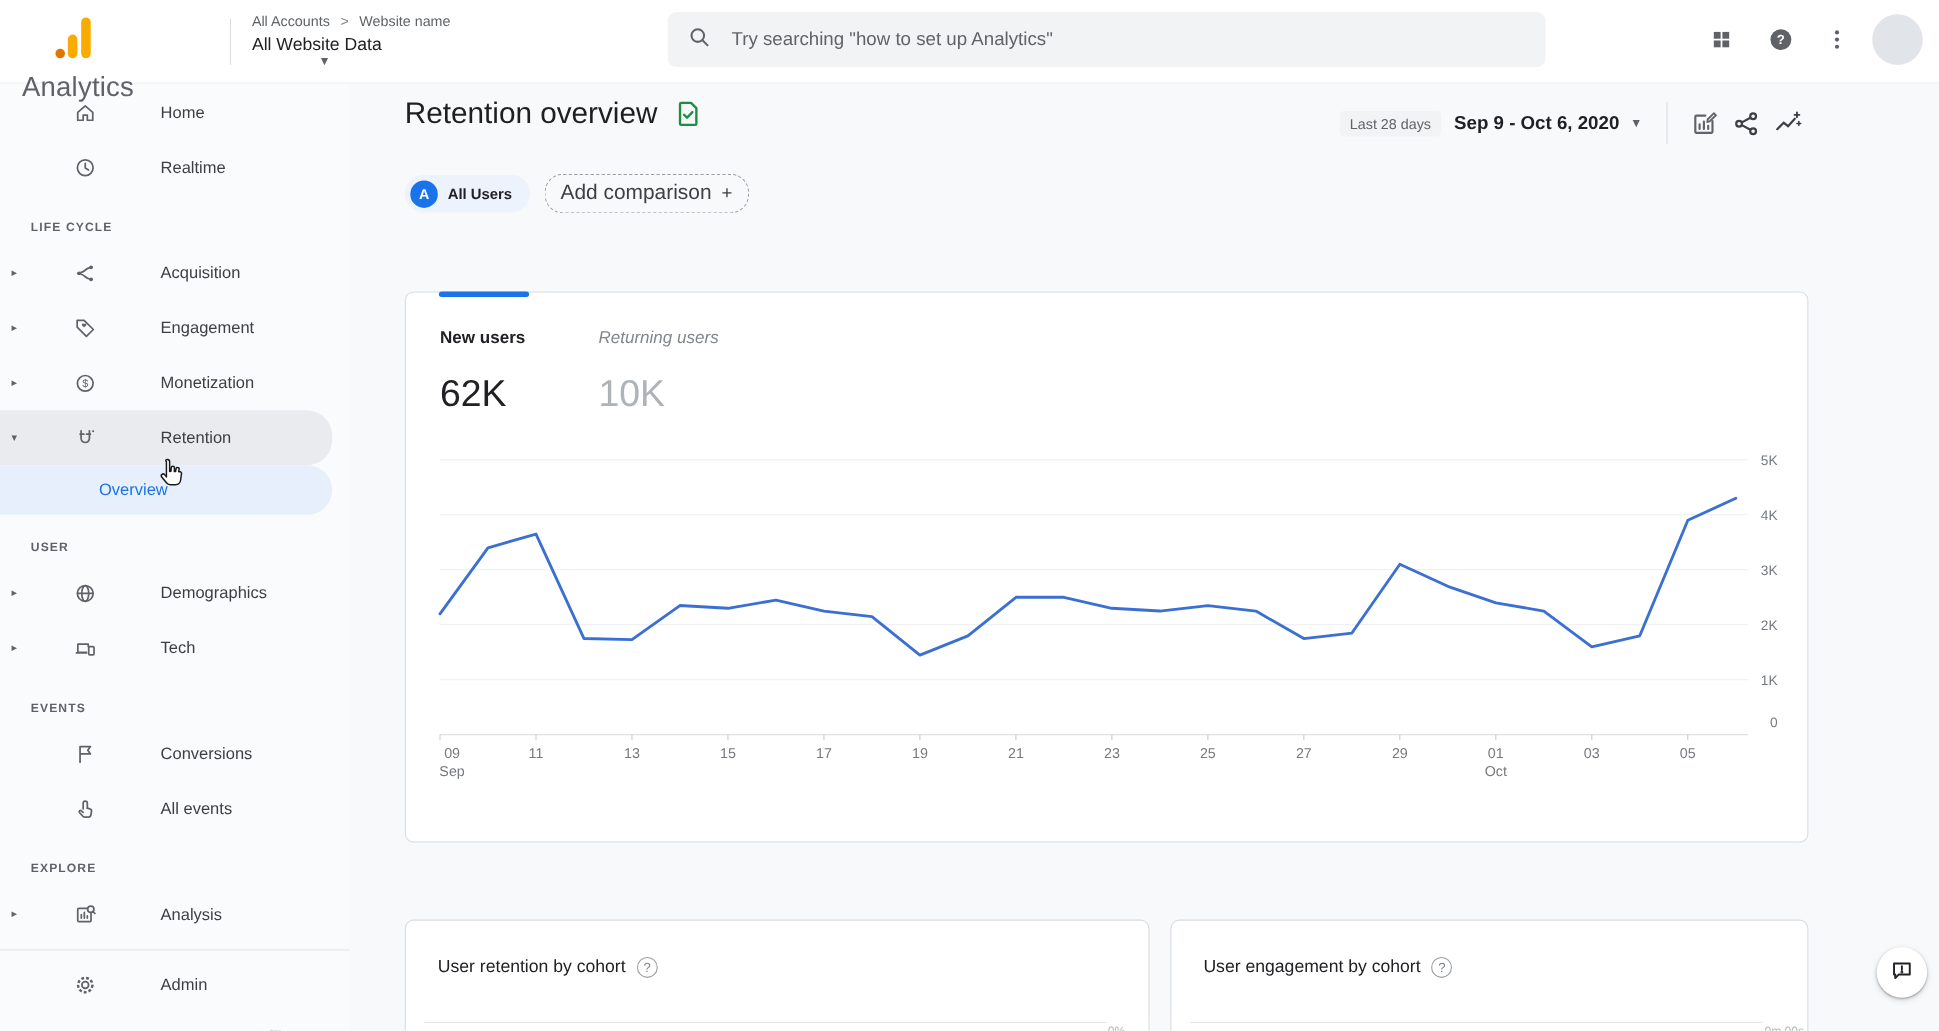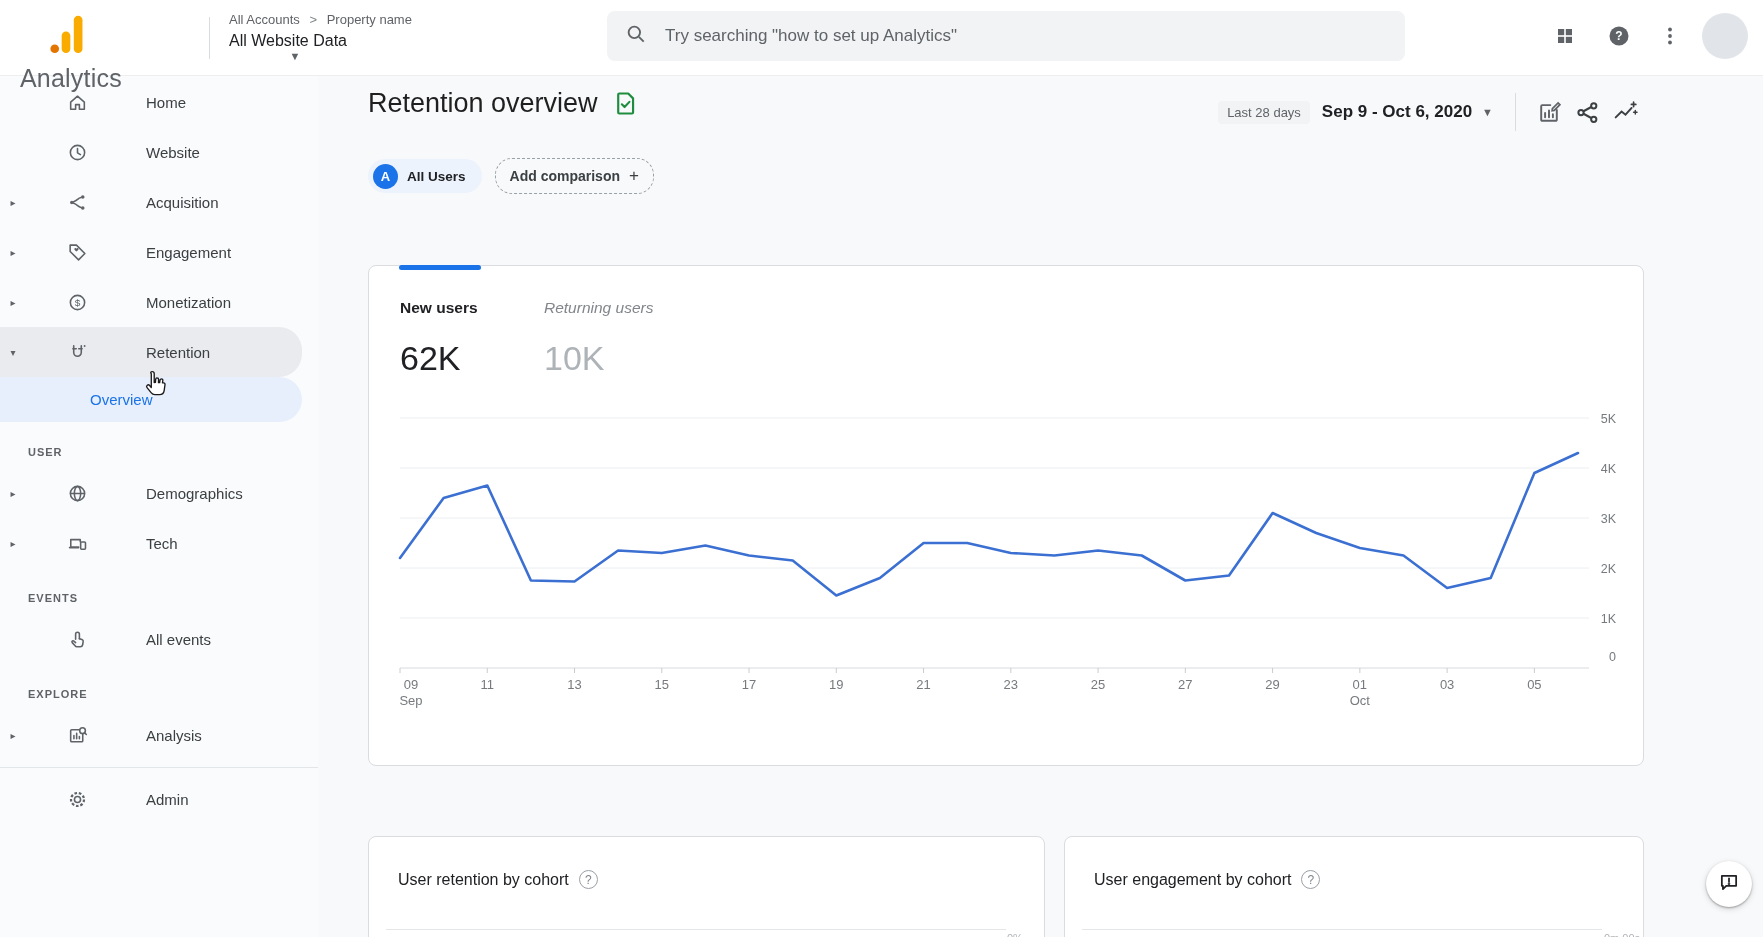--- a/index.html
+++ b/index.html
@@ -45,21 +45,21 @@
   .date-pill{background:#f1f3f4;border-radius:4px;padding:4px 9px;font-size:13px;color:#5f6368;margin-right:12px;}
   .date-text{font-size:17px;font-weight:bold;color:#202124;cursor:pointer;}
   .date-caret{font-size:11px;color:#5f6368;margin-left:10px;cursor:pointer;}
   .date-vdiv{width:1px;height:38px;background:#dadce0;margin:0 14px 0 22px;}
   .act-btn{width:38px;height:38px;display:flex;align-items:center;justify-content:center;border-radius:50%;cursor:pointer;}
   .chips{position:absolute;left:368px;top:158px;display:flex;align-items:center;}
   .chip-allusers{height:34px;background:#edf3fd;border-radius:17px;display:flex;align-items:center;padding:0 16px 0 5px;cursor:pointer;}
   .chip-avatar{width:25px;height:25px;border-radius:50%;background:#1a73e8;color:#fff;font-size:13px;font-weight:bold;display:flex;align-items:center;justify-content:center;}
   .chip-allusers span.lbl{margin-left:9px;font-size:13.5px;font-weight:bold;color:#202124;}
   .chip-add{height:34px;margin-left:13px;border:1px dashed #9aa0a6;border-radius:17px;display:flex;align-items:center;padding:0 14px;cursor:pointer;color:#3c4043;}
-  .chip-add span.lbl{font-size:14px;font-weight:bold;}
+  .chip-add span.lbl{font-size:19px;font-weight:normal;}
   .chip-add .plus{margin-left:9px;font-size:17px;color:#3c4043;}
   .main-card{position:absolute;left:368px;top:265px;width:1276px;height:501px;background:#fff;border:1px solid #dadce0;border-radius:8px;box-sizing:border-box;}
   .tab-indicator{position:absolute;left:30px;top:-1px;width:82px;height:5px;background:#1a73e8;border-radius:3px;}
   .metric{position:absolute;top:33px;cursor:pointer;}
   .metric .m-label{font-size:15.5px;font-weight:bold;color:#202124;}
   .metric .m-value{font-size:34px;color:#202124;margin-top:22px;}
   .metric.inactive .m-label{color:#80868b;font-weight:normal;font-style:italic;}
   .metric.inactive .m-value{color:#aeb3b8;}
   .chart-svg{position:absolute;left:0;top:0;width:1274px;height:499px;}
   .cohort-card{position:absolute;top:836px;background:#fff;border:1px solid #dadce0;border-radius:8px;box-sizing:border-box;height:160px;}
@@ -81,21 +81,21 @@
         <rect x="25" y="27" width="10" height="25" rx="5" fill="#f9ab00"></rect>
         <rect x="39" y="9" width="10" height="43" rx="5" fill="#f9ab00"></rect>
       </svg>
     </span>
     <span class="logo-text">Analytics</span>
   </div>
   <div class="hdr-vdivider"></div>
   <div class="crumb-line1">
     <span>All Accounts</span>
     <span class="sep">&gt;</span>
-    <span>Property name</span>
+    <span>Website name</span>
   </div>
   <div class="crumb-line2">
     <span>All Website Data</span>
     <span class="crumb-caret">▼</span>
   </div>
   <div class="searchbar">
     <span>
       <svg width="22" height="22" viewBox="0 0 20 20" fill="none" stroke="#5f6368" stroke-width="1.7">
         <circle cx="8.5" cy="8.5" r="5.2"></circle>
           <path d="M12.6 12.6 L17 17"></path>
@@ -144,22 +144,23 @@
       <span class="sb-label">Home</span>
     </div>
     <div class="sb-item">
       <span class="sb-arrow"></span>
       <span class="sb-icon">
         <svg width="21" height="21" viewBox="0 0 20 20">
           <circle cx="10" cy="10" r="6.8" fill="none" stroke="#5f6368" stroke-width="1.5" stroke-linecap="round" stroke-linejoin="round"></circle>
           <path d="M10 6.2 V10.3 L12.8 12" fill="none" stroke="#5f6368" stroke-width="1.5" stroke-linecap="round" stroke-linejoin="round"></path>
         </svg>
       </span>
-      <span class="sb-label">Website</span>
-    </div>
+      <span class="sb-label">Realtime</span>
+    </div>
+    <div class="sb-section-header">LIFE CYCLE</div>
     <div class="sb-item">
       <span class="sb-arrow">▸</span>
       <span class="sb-icon">
         <svg width="21" height="21" viewBox="0 0 20 20">
           <circle cx="4.6" cy="10" r="1.7" fill="#5f6368"></circle>
           <circle cx="15" cy="4.8" r="1.7" fill="#5f6368"></circle>
           <circle cx="15" cy="15.2" r="1.7" fill="#5f6368"></circle>
           <path d="M6.3 9.2 C10 8.2 10.2 6 13.3 5.3 M6.3 10.8 C10 11.8 10.2 14 13.3 14.7" fill="none" stroke="#5f6368" stroke-width="1.5" stroke-linecap="round" stroke-linejoin="round"></path>
         </svg>
       </span>
@@ -218,20 +219,29 @@
       <span class="sb-arrow">▸</span>
       <span class="sb-icon">
         <svg width="21" height="21" viewBox="0 0 20 20">
           <path d="M3.6 6.3 h9 v2 M3.6 6.3 v7 h7.5 M2.4 13.9 h8.7" fill="none" stroke="#5f6368" stroke-width="1.5" stroke-linecap="round" stroke-linejoin="round"></path>
           <rect x="13" y="8.5" width="4.6" height="7" rx="0.9" fill="none" stroke="#5f6368" stroke-width="1.5" stroke-linecap="round" stroke-linejoin="round"></rect>
         </svg>
       </span>
       <span class="sb-label">Tech</span>
     </div>
     <div class="sb-section-header">EVENTS</div>
+    <div class="sb-item">
+      <span class="sb-arrow"></span>
+      <span class="sb-icon">
+        <svg width="21" height="21" viewBox="0 0 20 20">
+          <path d="M5.5 17 V3.5 h9 l-2.3 3.2 2.3 3.2 h-9" fill="none" stroke="#5f6368" stroke-width="1.5" stroke-linecap="round" stroke-linejoin="round"></path>
+        </svg>
+      </span>
+      <span class="sb-label">Conversions</span>
+    </div>
     <div class="sb-item">
       <span class="sb-arrow"></span>
       <span class="sb-icon">
         <svg width="21" height="21" viewBox="0 0 20 20">
           <path d="M8.2 9.8 V4.9 a1.8 1.8 0 0 1 3.6 0 V9.2" fill="none" stroke="#5f6368" stroke-width="1.5" stroke-linecap="round" stroke-linejoin="round"></path>
           <path d="M11.8 9.2 l2.4 0.8 c0.9 0.3 1.4 1.2 1.2 2.1 l-0.5 2.9 c-0.2 1.1 -1.1 1.9 -2.2 1.9 H9.5 c-0.7 0 -1.4 -0.3 -1.8 -0.9 L5 13 c-0.4 -0.5 -0.3 -1.2 0.2 -1.6 c0.4 -0.3 1 -0.3 1.4 0.1 l1.6 1.4" fill="none" stroke="#5f6368" stroke-width="1.5" stroke-linecap="round" stroke-linejoin="round"></path>
         </svg>
       </span>
       <span class="sb-label">All events</span>
     </div>

